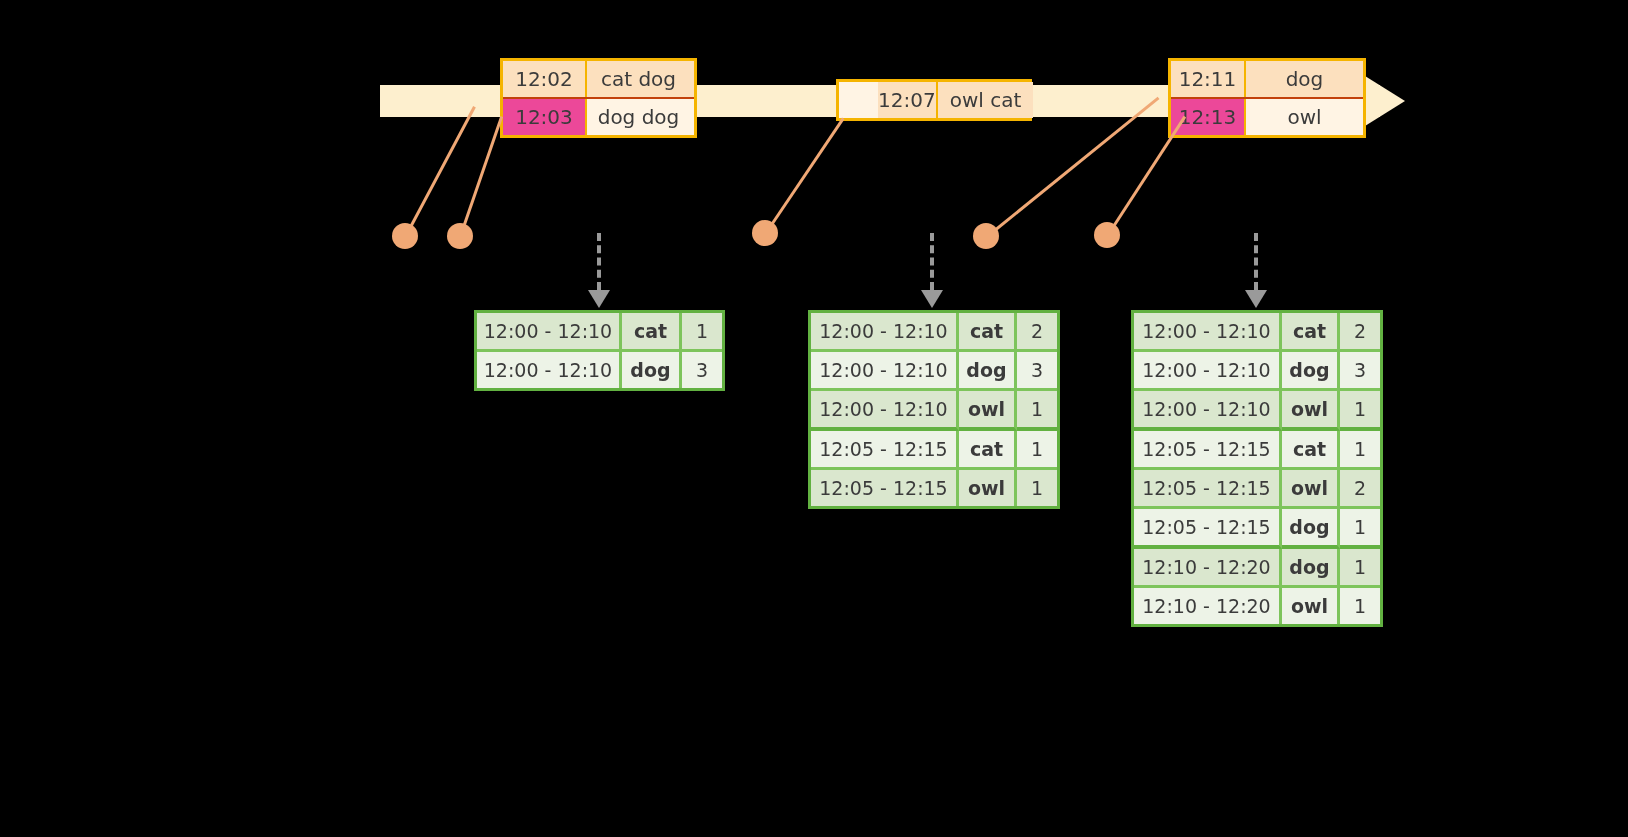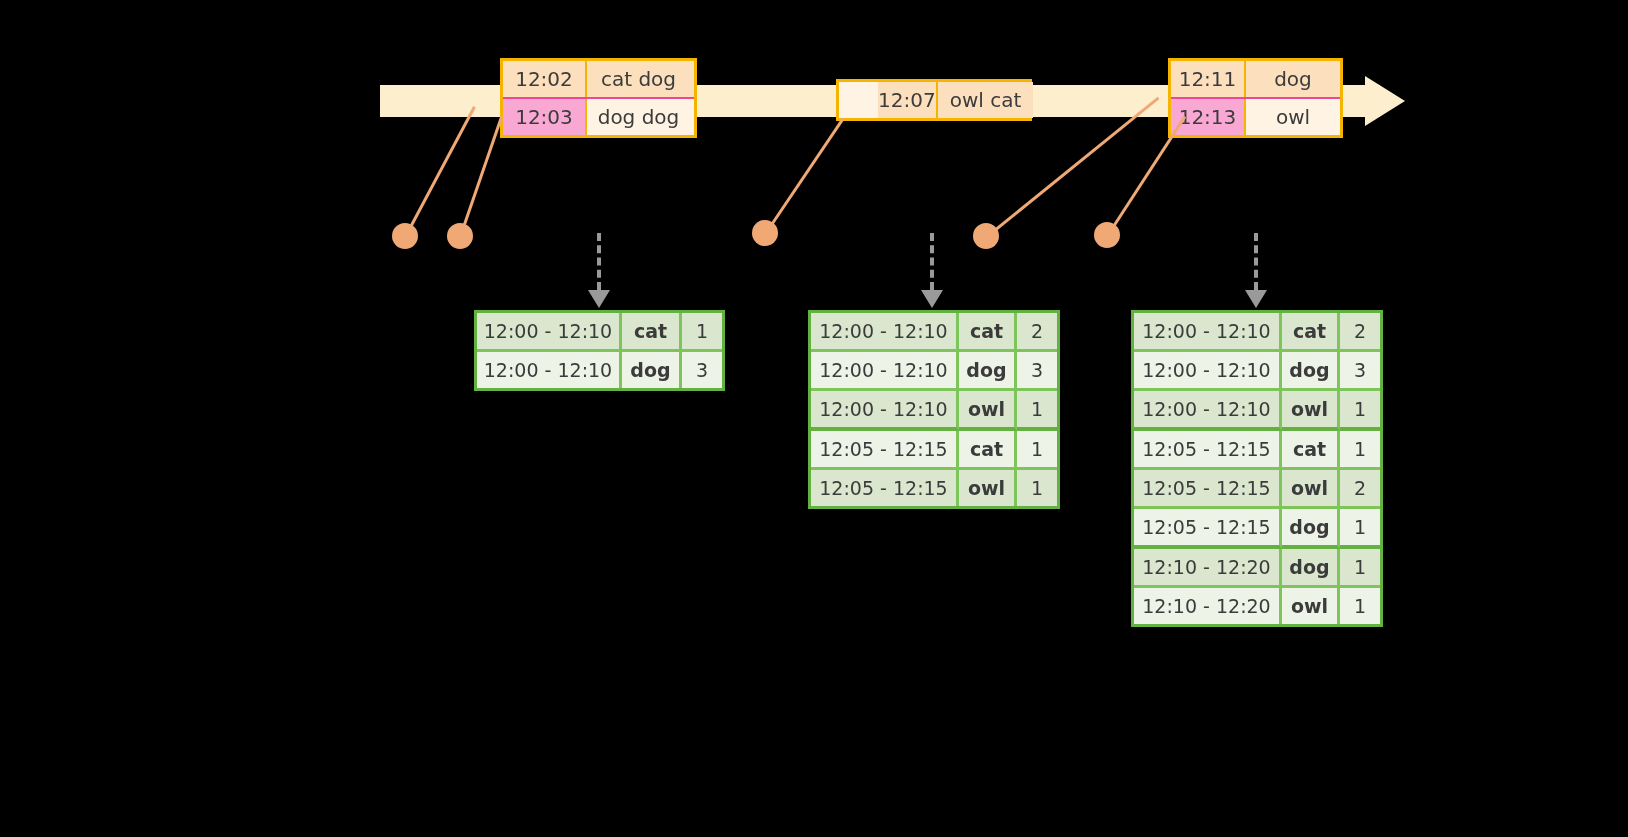--- a/index.html
+++ b/index.html
@@ -27,41 +27,41 @@
 
   
   .event-card{
     position:absolute;
     border:3px solid #F5B400;
     box-sizing:border-box;
     background:#FFF4E4;
   }
   .event-row{
     display:flex;align-items:stretch;
-    border-bottom:2px solid #ec4899;
+    border-bottom:2px solid #c2410c;
     box-sizing:border-box;
   }
   .event-row:last-child{border-bottom:none;}
   .event-row.shade .ev-time,.event-row.shade .ev-words{background:#FCE0BE;}
   .ev-time{
     width:84px;display:flex;align-items:center;justify-content:center;
     font-size:20px;color:#3b3b3b;border-right:2px solid #F5B400;
-    box-sizing:border-box;padding:6px 0;background:#f9a8d4;
+    box-sizing:border-box;padding:6px 0;background:#ec4899;
   }
   .ev-words{
     flex:1;display:flex;align-items:center;justify-content:center;
     font-size:20px;color:#3b3b3b;box-sizing:border-box;padding:6px 12px;
     background:#FFF4E4;white-space:nowrap;
   }
 
   #card-a{left:500px;top:58px;width:197px;}
   #card-a .ev-words{width:113px;padding-left:8px;}
   #card-b{left:836px;top:79px;width:196px;padding-left:39px;}
   #card-b .ev-words{width:112px;}
-  #card-c{left:1168px;top:58px;width:175px;}
+  #card-c{left:1168px;top:58px;width:198px;}
   #card-c .ev-time{width:75px;}
 
   
   .connector-line{
     position:absolute;background:#F0A875;transform-origin:0 50%;height:3px;
   }
   .connector-dot{
     position:absolute;width:26px;height:26px;border-radius:50%;
     background:#F0A875;
   }

